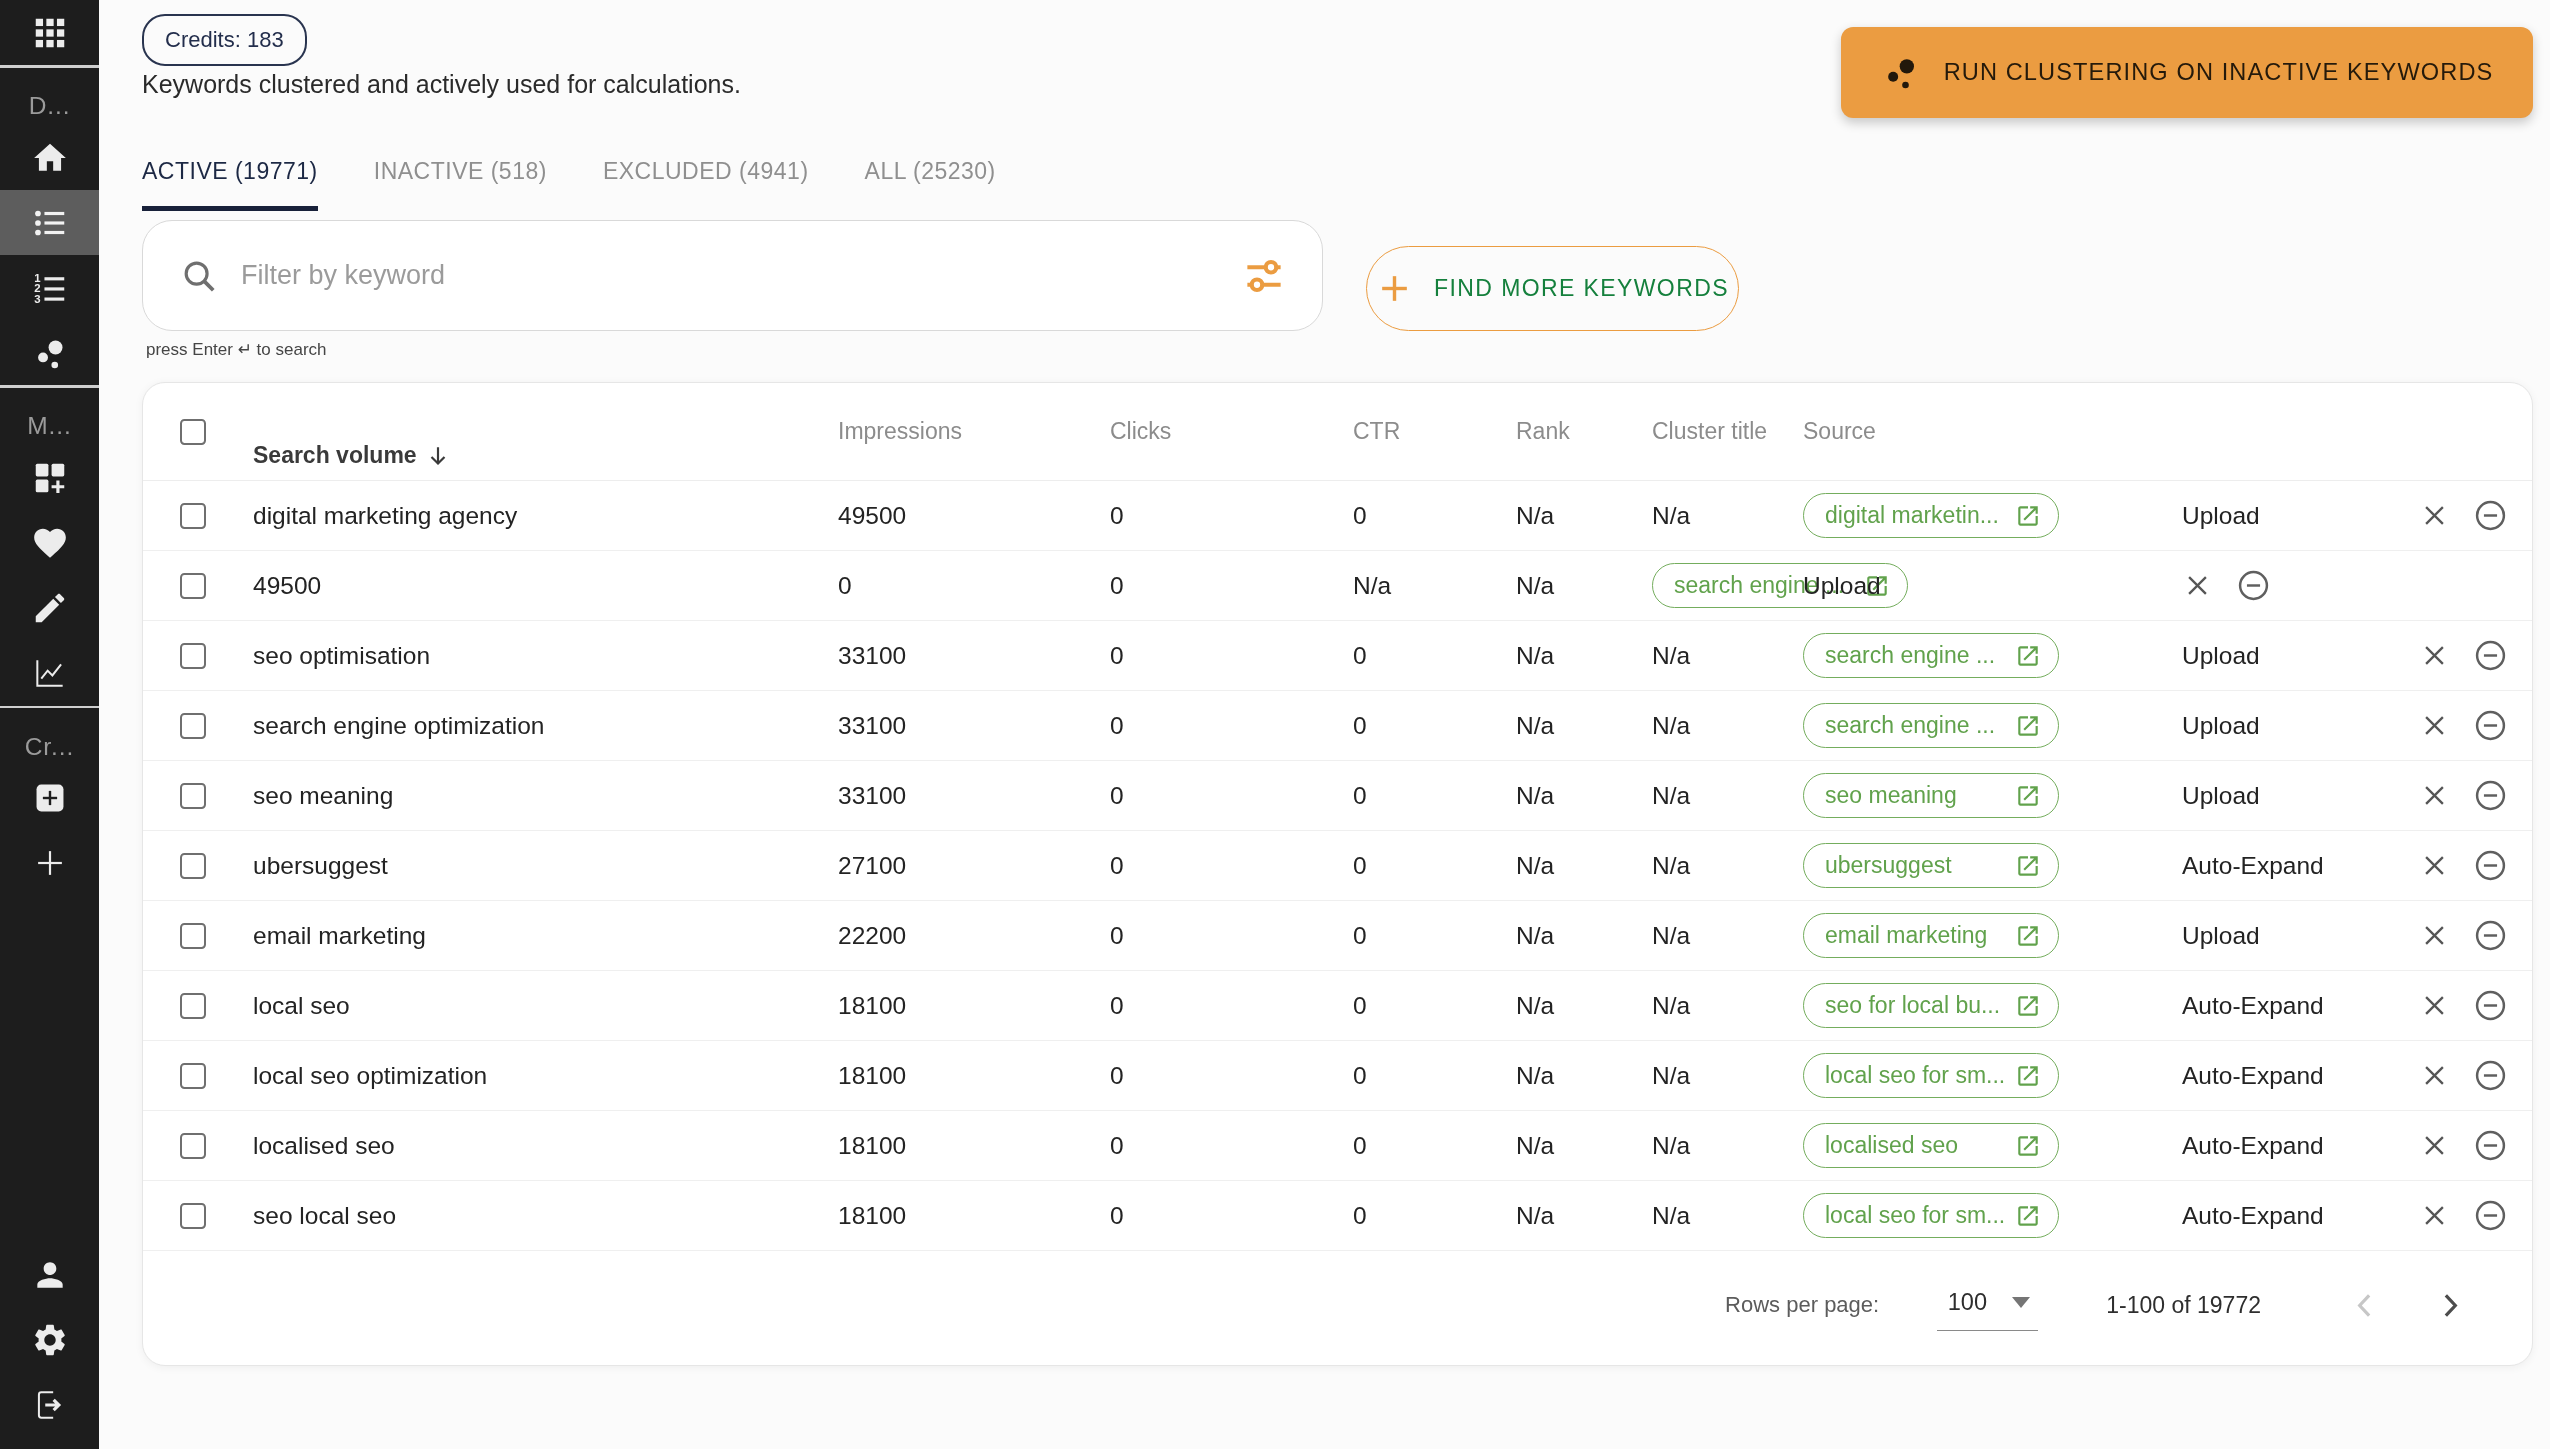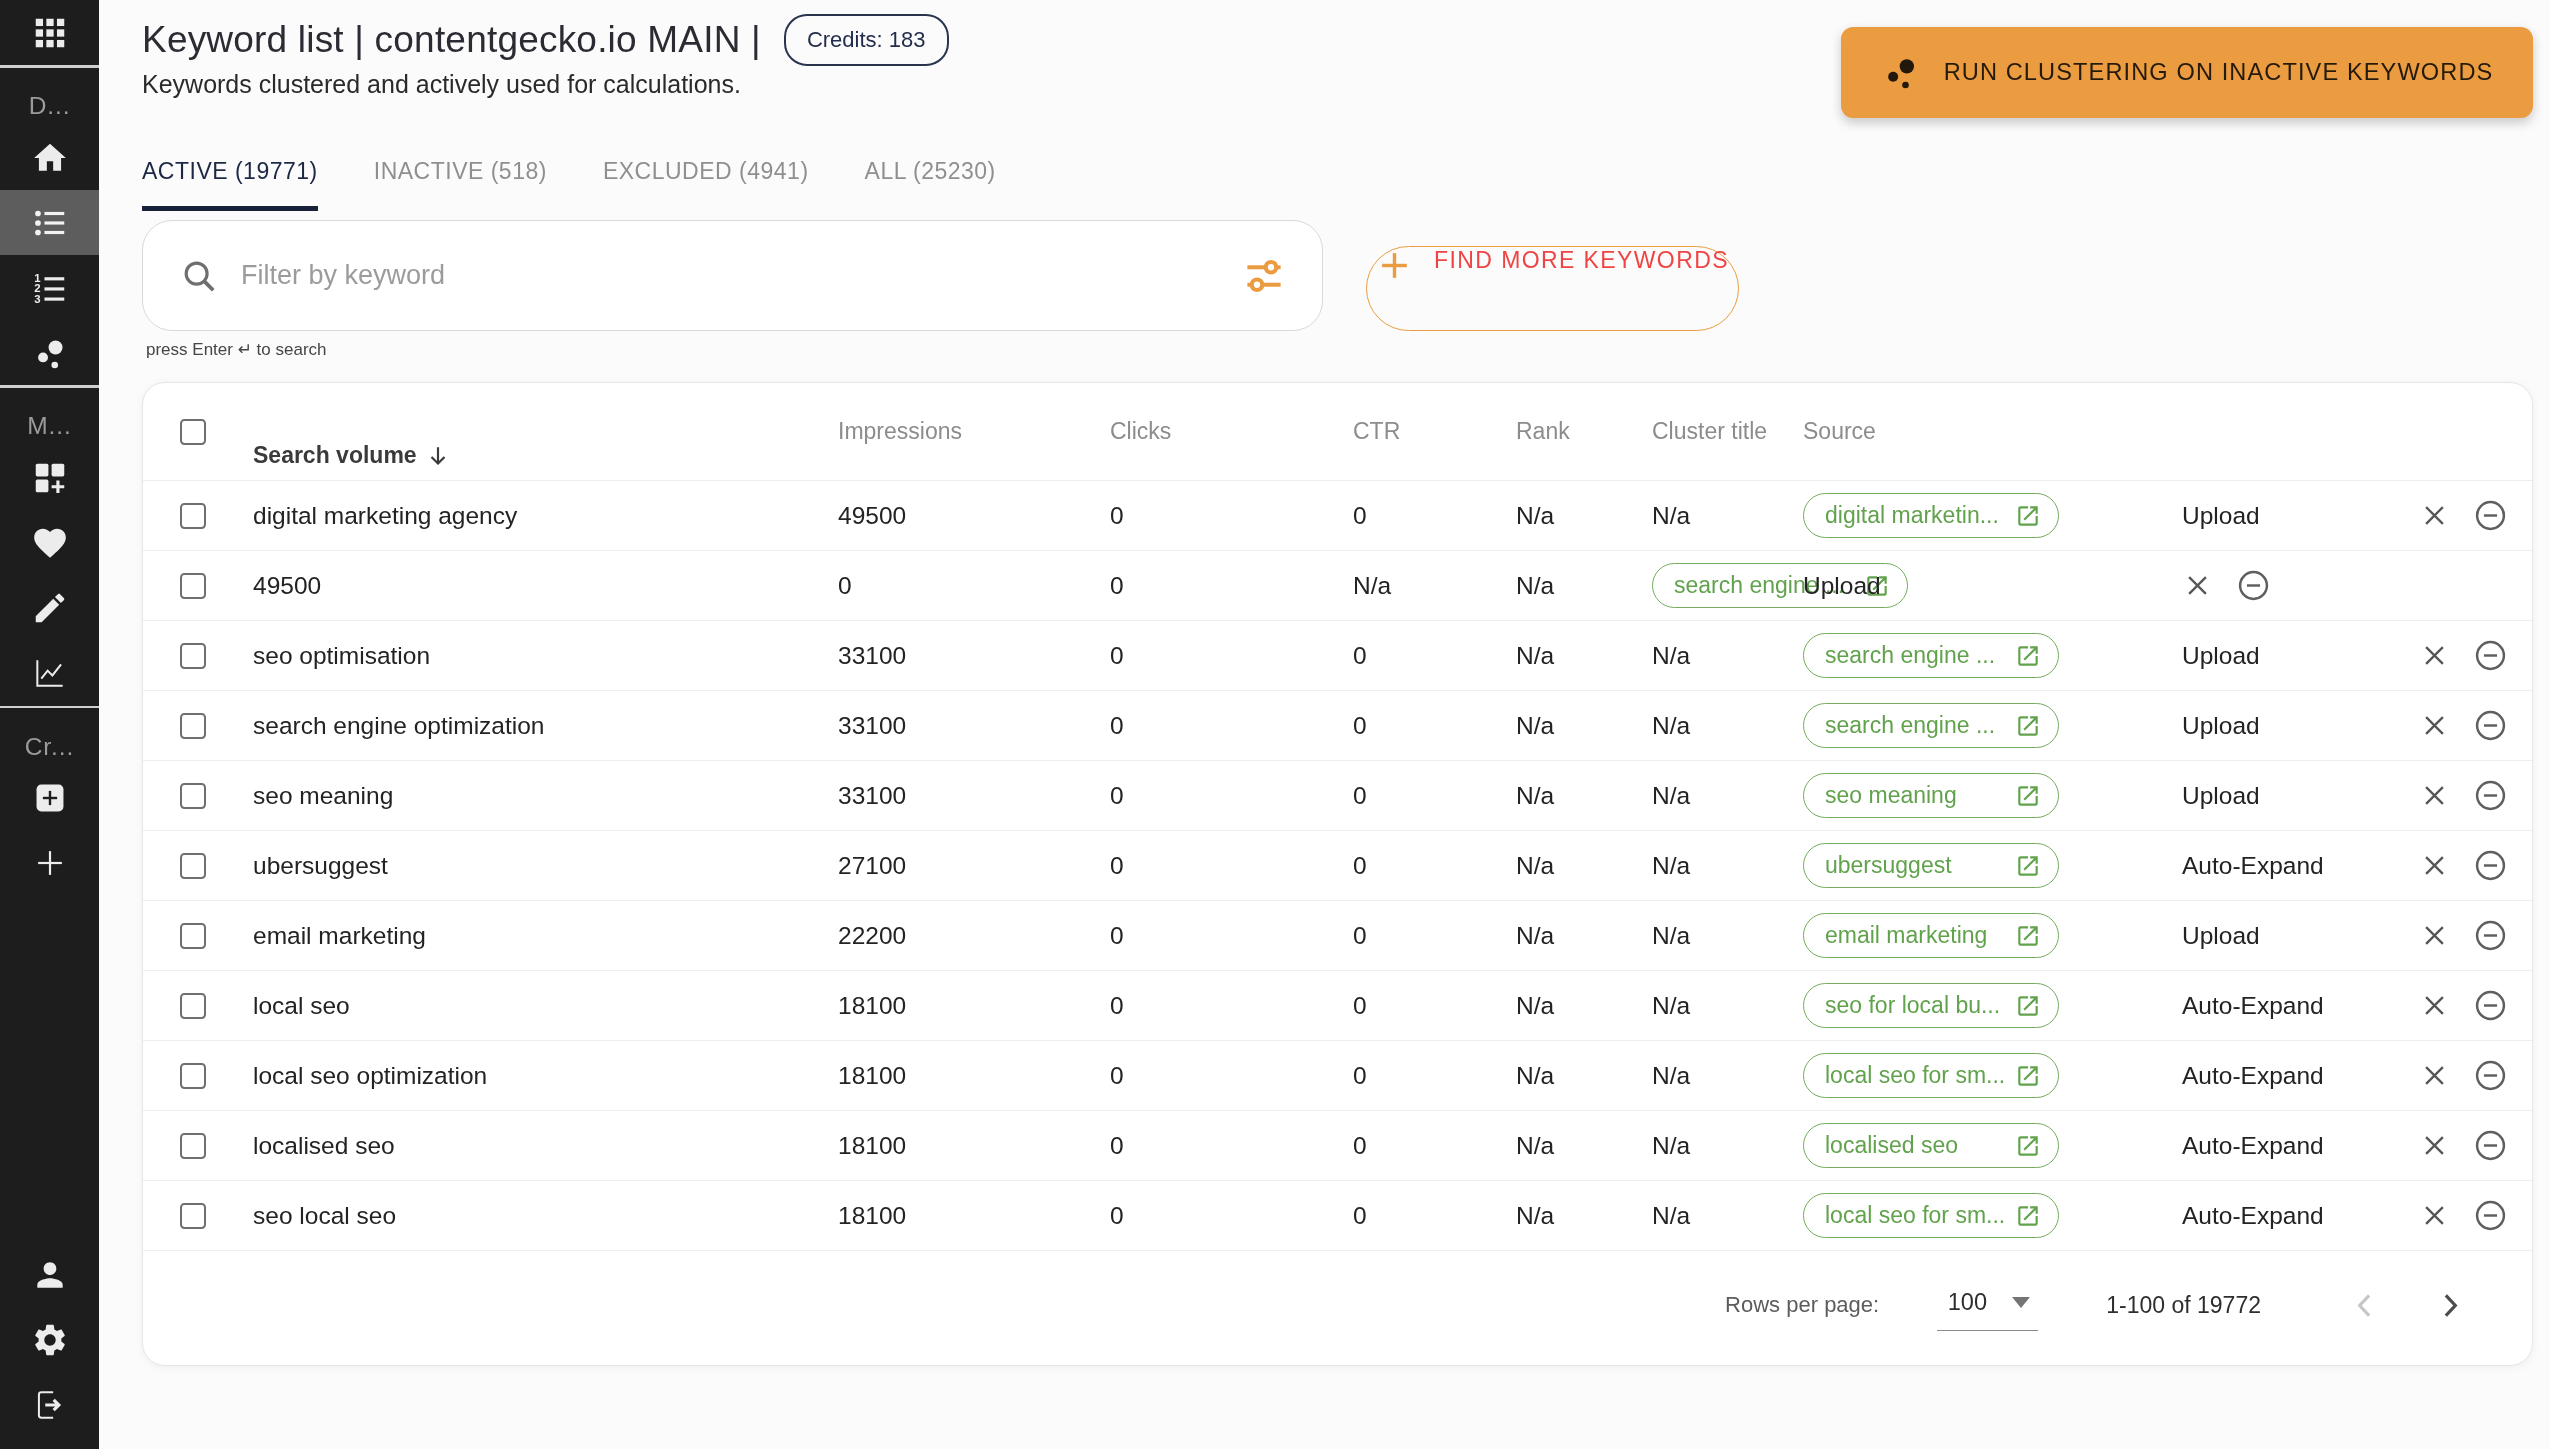--- a/index.html
+++ b/index.html
@@ -43,23 +43,23 @@
   .search-box { position:absolute; left:142px; top:220px; width:1181px; height:111px;
                 background:#fff; border:1.7px solid #d9d9d9; border-radius:30px;
                 display:flex; align-items:center; padding:0 37px; gap:23px; }
   .search-box input { flex:1; border:none; outline:none; font-family:inherit; font-size:27px;
                       color:#333; background:transparent; }
   .search-box input::placeholder { color:#9b9b9b; }
   .search-hint { position:absolute; left:146px; top:339px; font-size:17px; color:#454545; }
 
   .find-more-btn { position:absolute; left:1366px; top:246px; width:373px; height:85px;
                    background:transparent; border:1.7px solid #EB9C41; border-radius:43px;
-                   display:flex; justify-content:center; gap:21px;
+                   display:flex; align-items:center; justify-content:center; gap:21px;
                    font-family:inherit; font-size:23px; font-weight:500; letter-spacing:1.4px;
-                   color:#ef4444; cursor:pointer; }
+                   color:#15803d; cursor:pointer; }
 
   
   .card { position:absolute; left:142px; top:382px; width:2391px; height:984px;
           background:#fff; border:1.3px solid #e6e6e6; border-radius:23px;
           box-shadow:0 1.7px 8.7px rgba(0,0,0,0.05); overflow:hidden; }
   .grid-row { display:grid;
               grid-template-columns:110px 585px 272px 243px 163px 136px 151px 379px 237px 114px;
               align-items:center; }
   .thead { height:98px; border-bottom:1.7px solid #ededed; }
   .th { font-size:23px; color:#8c8c8c; font-weight:400; }
@@ -229,21 +229,20 @@
 
   <div class="sb-item" style="margin-bottom:12.2px">
     <svg class="sb-icon" viewBox="0 0 24 24">
       <path fill="none" stroke="#ececec" stroke-width="2" d="M14 4H6.5c-.8 0-1.5.7-1.5 1.5v13c0 .8.7 1.5 1.5 1.5H14"></path>
       <path fill="#ececec" d="M15 8l-1.4 1.4 1.6 1.6H9v2h6.2l-1.6 1.6L15 16l4-4z"></path>
     </svg>
   </div>
 </nav>
 
 <div class="header-row">
-  <h1 class="page-title">Keyword list | contentgecko.io MAIN |</h1>
   <span class="credits-pill">Credits: 183</span>
 </div>
 <div class="subtitle">Keywords clustered and actively used for calculations.</div>
 
 <button class="run-btn">
   <svg width="40" height="40" viewBox="0 0 24 24">
     <g fill="#22180b">
         <circle cx="15.5" cy="8" r="4.3"></circle>
         <circle cx="7.3" cy="14.3" r="3"></circle>
         <circle cx="14.7" cy="19.2" r="2"></circle>

